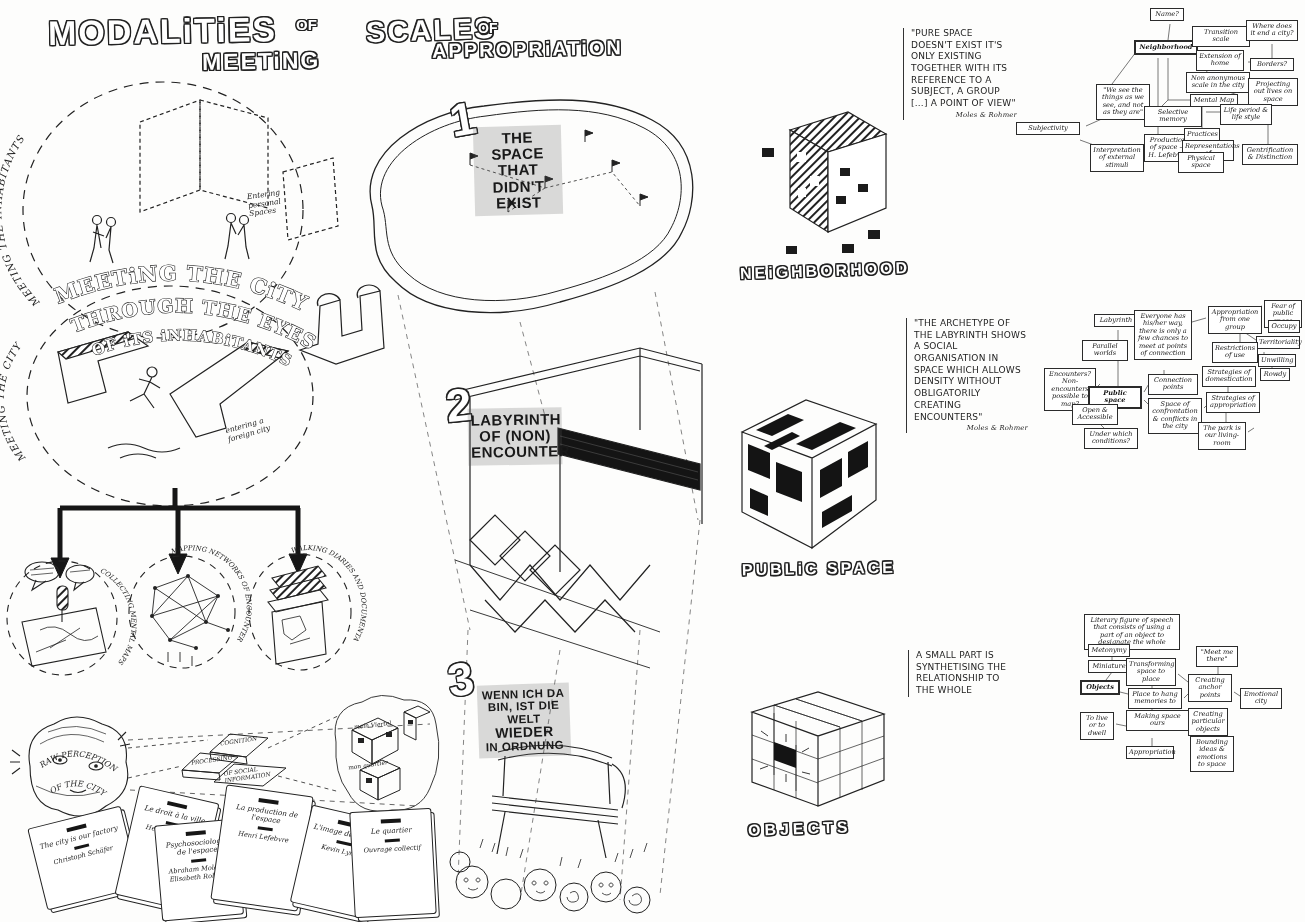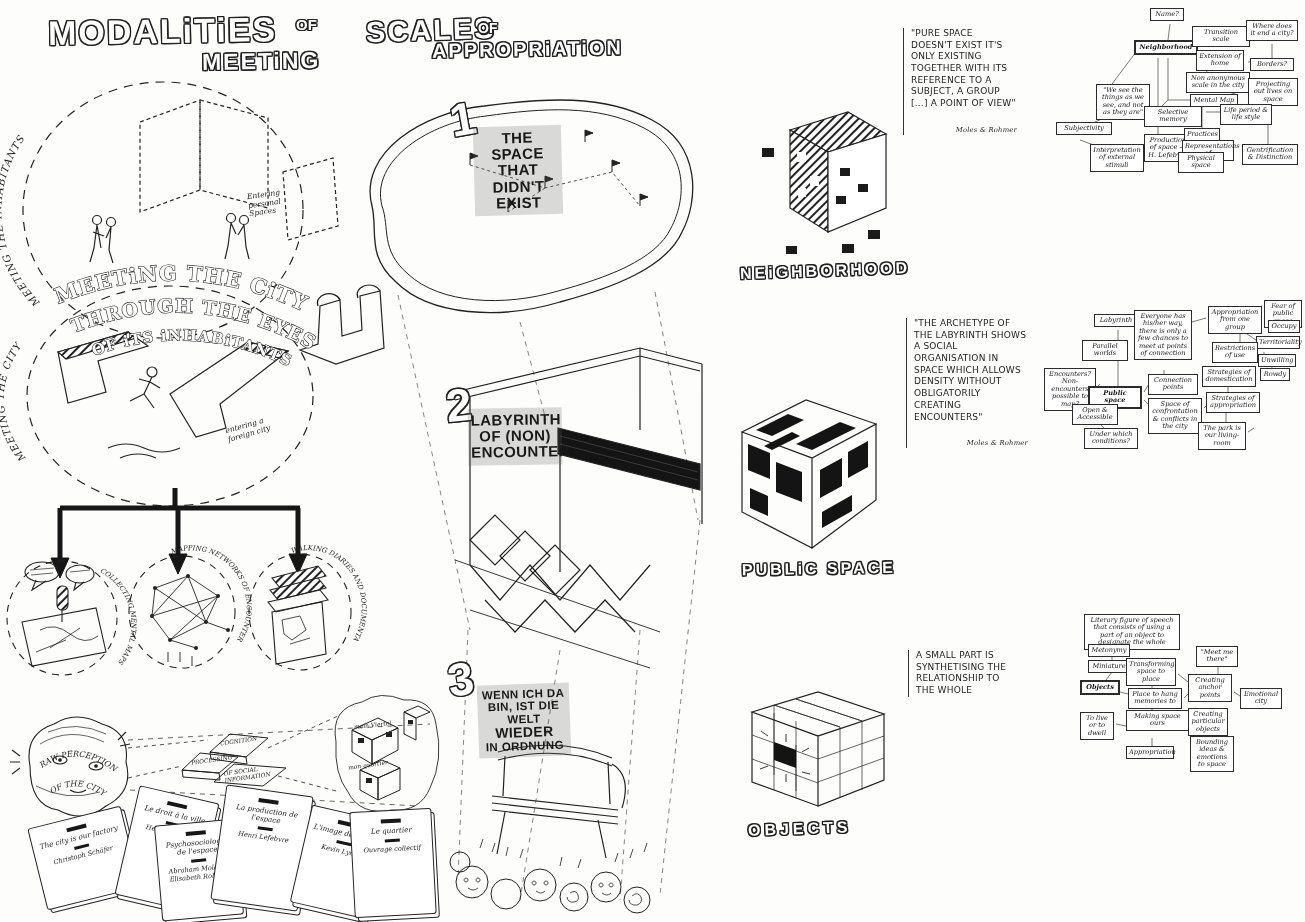--- a/index.html
+++ b/index.html
@@ -8,21 +8,21 @@
   .abs{position:absolute}
   .outline{color:#fff;font-weight:800;white-space:nowrap;
     text-shadow:-1.3px -1.3px 0 #222,1.3px -1.3px 0 #222,-1.3px 1.3px 0 #222,1.3px 1.3px 0 #222,
 romantic -1.3px 0 0 #222,1.3px 0 0 #222,0 -1.3px 0 #222,0 1.3px 0 #222;}
   .outline{text-shadow:-1.3px -1.3px 0 #222,1.3px -1.3px 0 #222,-1.3px 1.3px 0 #222,1.3px 1.3px 0 #222,-1.3px 0 0 #222,1.3px 0 0 #222,0 -1.3px 0 #222,0 1.3px 0 #222}
   .sign{position:absolute;background:rgba(90,90,90,.22);color:#191919;font-weight:900;
         text-align:center;line-height:1.08;padding:4px 3px;letter-spacing:.4px}
   .sign span{display:block}
   .quote{position:absolute;font-family:"DejaVu Sans",sans-serif;font-size:9px;line-height:1.3;
          border-left:1.4px solid #333;padding-left:7px;letter-spacing:.2px}
-  .attr{display:block;font-size:6.8px;font-style:italic;text-align:right;margin-top:16px;font-family:"DejaVu Serif",serif}
+  .attr{display:block;font-size:6.8px;font-style:italic;text-align:right;margin-top:1px;font-family:"DejaVu Serif",serif}
   .mm{position:absolute;border:1px solid #2b2b2b;background:#fff;font-size:6.6px;line-height:1.12;
       padding:2px;font-family:"DejaVu Serif",serif;font-style:italic;text-align:center;color:#161616}
   .mmb{border-width:2.4px;font-weight:bold}
   .book{position:absolute;background:#fff;border:1.7px solid #232323;border-radius:3px;
         text-align:center;padding-top:8px;box-shadow:3px 4px 0 -1px #fff,3px 4px 0 0 #232323}
   .book::before{content:"";display:block;width:20px;height:3.5px;background:#161616;margin:0 auto 4px}
   .bt{display:block;font-family:"DejaVu Serif",serif;font-style:italic;font-size:7.2px;line-height:1.15;padding:0 4px}
   .bt::after{content:"";display:block;width:15px;height:3px;background:#161616;margin:4px auto}
   .ba{display:block;font-family:"DejaVu Serif",serif;font-style:italic;font-size:6.6px;line-height:1.15;padding:0 4px}
   .hand{position:absolute;font-family:"DejaVu Serif",serif;font-style:italic;color:#222;line-height:1.15}
@@ -329,21 +329,21 @@
 <div class="mm" style="left:1192px;top:26px;width:58px">Transition scale</div>
 <div class="mm" style="left:1246px;top:20px;width:52px">Where does it end a city?</div>
 <div class="mm" style="left:1196px;top:50px;width:48px">Extension of home</div>
 <div class="mm" style="left:1250px;top:58px;width:44px">Borders?</div>
 <div class="mm" style="left:1186px;top:72px;width:64px">Non anonymous scale in the city</div>
 <div class="mm" style="left:1096px;top:84px;width:54px">"We see the things as we see, and not as they are"</div>
 <div class="mm" style="left:1190px;top:94px;width:48px">Mental Map</div>
 <div class="mm" style="left:1248px;top:78px;width:50px">Projecting out lives on space</div>
 <div class="mm" style="left:1144px;top:106px;width:58px">Selective memory</div>
 <div class="mm" style="left:1220px;top:104px;width:52px">Life period &amp; life style</div>
-<div class="mm" style="left:1056px;top:122px;width:56px">Subjectivity</div>
+<div class="mm" style="left:1016px;top:122px;width:64px">Subjectivity</div>
 <div class="mm" style="left:1090px;top:144px;width:54px">Interpretation of external stimuli</div>
 <div class="mm" style="left:1144px;top:134px;width:48px">Production of space — H. Lefebvre</div>
 <div class="mm" style="left:1184px;top:128px;width:36px">Practices</div>
 <div class="mm" style="left:1182px;top:140px;width:52px">Representations of</div>
 <div class="mm" style="left:1178px;top:152px;width:46px">Physical space</div>
 <div class="mm" style="left:1242px;top:144px;width:56px">Gentrification &amp; Distinction</div>
 
 <div class="mm" style="left:1094px;top:314px;width:44px">Labyrinth</div>
 <div class="mm" style="left:1082px;top:340px;width:46px">Parallel worlds</div>
 <div class="mm" style="left:1134px;top:310px;width:58px">Everyone has his/her way, there is only a few chances to meet at points of connection</div>

